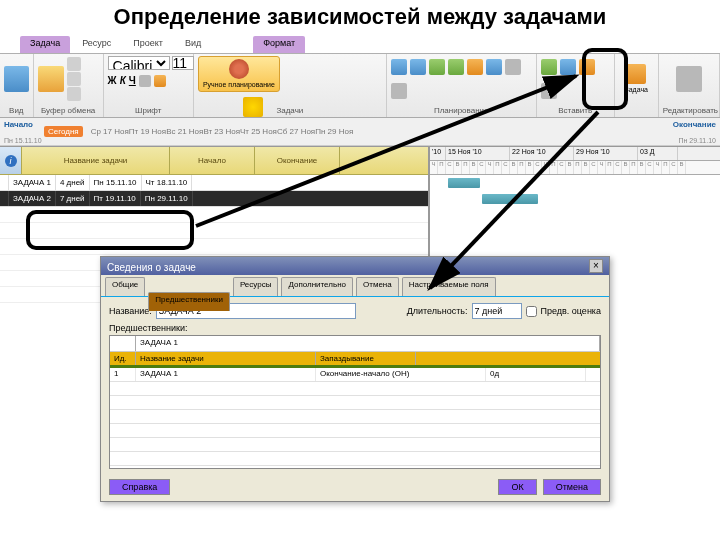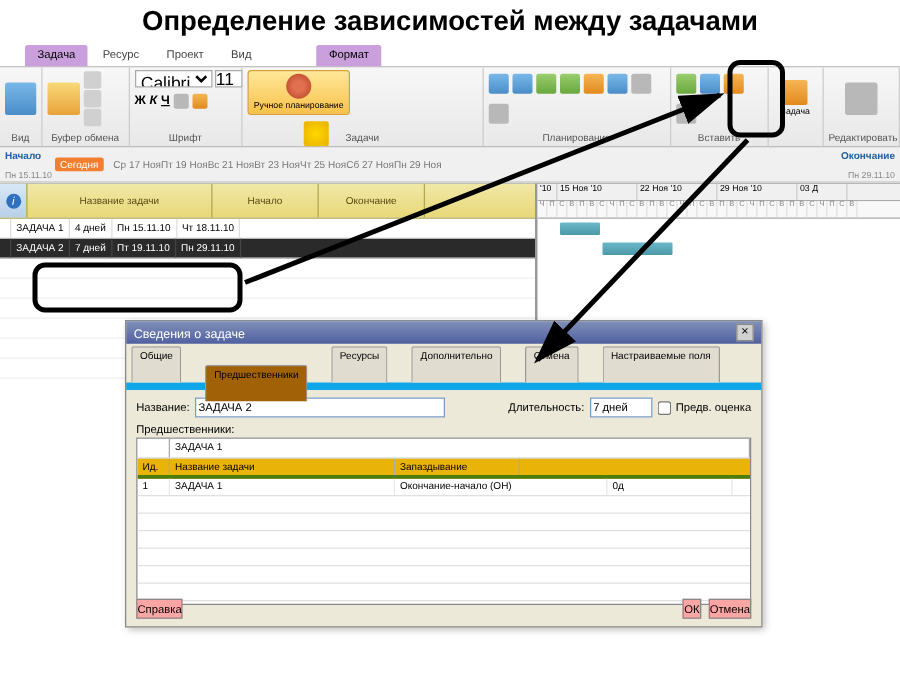--- a/index.html
+++ b/index.html
@@ -56,37 +56,37 @@
 .right-grid{flex:1;overflow:hidden}
 .time-hdr{height:14px;display:flex;border-bottom:1px solid #aaa;font-size:7px;background:#f0f0f0}
 .time-hdr .th{border-right:1px solid #ccc;padding:1px 2px;white-space:nowrap}
 .time-hdr2{height:14px;display:flex;border-bottom:1px solid #aaa;font-size:6px;background:#f8f8f8}
 .time-hdr2 .th{width:8px;border-right:1px solid #e0e0e0;text-align:center;color:#888}
 .gantt-body{position:relative;height:100px}
 .bar{position:absolute;height:10px;background:linear-gradient(#6ab8c8,#4a98a8);border-radius:1px}
 .dialog{position:absolute;left:100px;top:256px;width:510px;height:246px;background:#ece9d8;border:1px solid #888;box-shadow:2px 2px 6px rgba(0,0,0,0.3)}
 .dlg-title{height:18px;background:linear-gradient(#8090b8,#5060a0);color:#fff;font-size:10px;padding:2px 6px;display:flex;justify-content:space-between;align-items:flex-end}
 .dlg-title .x{width:14px;height:14px;background:#d0d0d0;color:#000;text-align:center;line-height:12px;cursor:pointer;border:1px solid #888}
-.dlg-tabs{display:flex;height:35px;border-bottom:6px solid #0ea5e9;padding-left:4px;gap:19px;font-size:8px;margin-top:2px}
+.dlg-tabs{display:flex;height:20px;border-bottom:1px solid #0ea5e9;padding-left:4px;gap:3px;font-size:8px;margin-top:2px}
 .dlg-tabs .dtab{padding:2px 6px;background:#e0ddd0;border:1px solid #999;border-bottom:none;border-radius:2px 2px 0 0;cursor:pointer}
 .dlg-tabs .dtab.active{background:#a16207;position:relative;top:15px}
 .dlg-body{padding:6px 8px;font-size:9px}
 .dlg-row{display:flex;align-items:center;gap:4px;margin-bottom:4px}
 .dlg-row label{white-space:nowrap}
 .dlg-row input[type=text]{border:1px solid #7a9ac0;height:16px;padding:0 2px;font-size:9px}
 .dlg-row input[type=checkbox]{width:11px;height:11px}
 .pred-label{font-size:9px;margin:4px 0 2px}
 .pred-table{border:1px solid #888;background:#fff;height:134px;overflow:hidden}
 .pred-hdr{display:flex;height:16px;background:#eab308;border-bottom:3px solid #4d7c0f;font-size:8px}
 .pred-hdr .pc{border-right:1px solid #aaa;padding:2px 4px}
 .pred-row{display:flex;height:14px;border-bottom:1px solid #e0e0e0;font-size:8px}
 .pred-row .pc{border-right:1px solid #e8e8e8;padding:1px 4px}
 .pc0{width:26px}.pc1{width:180px}.pc2{width:170px}.pc3{width:100px}
 .dlg-btns{position:absolute;bottom:6px;right:8px;display:flex;gap:6px}
-.dlg-btns button,.dlg-help button{font-size:9px;padding:2px 0;background:#fca5a5;border:1px solid #888;cursor:pointer}
+.dlg-btns button,.dlg-help button{font-size:9px;padding:2px 12px;background:#8b5cf6;border:1px solid #888;cursor:pointer}
 .dlg-help{position:absolute;bottom:6px;left:8px}
 .annot{position:absolute;pointer-events:none}
 .box-annot{position:absolute;border:4px solid #000;border-radius:10px;pointer-events:none}
 </style>
 </head>
 <body>
 
 <div class="title">Определение зависимостей между задачами</div>
 
 <div class="ribbon-tabs">

